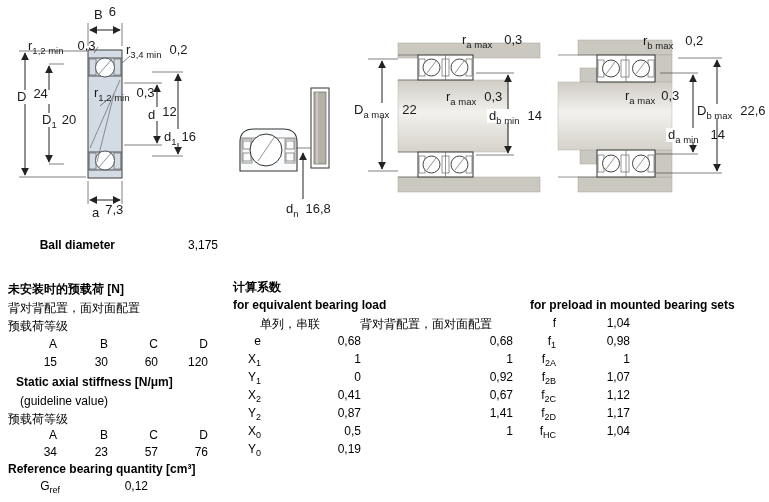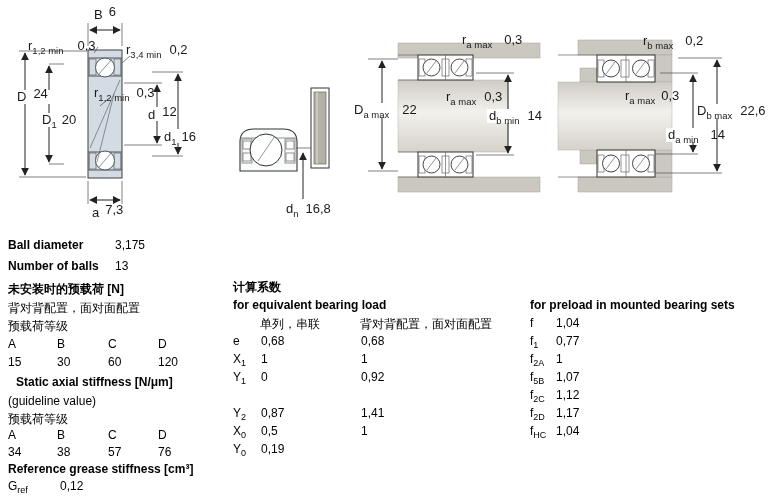--- a/index.html
+++ b/index.html
@@ -1,18 +1,18 @@
 <!DOCTYPE html>
 <html><head>
 <meta charset="utf-8">
 <style>
   html,body{margin:0;padding:0;background:#fff;}
   .page{position:relative;width:769px;height:502px;background:#ffffff;overflow:hidden;
         font-family:"Liberation Sans","DejaVu Sans",sans-serif;font-size:12px;color:#000;padding-left:20px;}
-  .abs{position:absolute;white-space:nowrap;}
+  .abs{position:absolute;white-space:nowrap;text-align:right;}
   .b{font-weight:bold;}
   sub{font-size:9px;line-height:0;}
   .row2{display:grid;grid-template-columns:107px auto;}
   .row4{display:grid;grid-template-columns:49px 51px 50px 50px;}
   .mrow{display:grid;grid-template-columns:28px 100px auto;}
   .frow{display:grid;grid-template-columns:26px auto;}
   svg{position:absolute;overflow:visible;}
   svg text{font-family:"Liberation Sans","DejaVu Sans",sans-serif;font-size:13px;fill:#1a1a1a;}
   svg .sub{font-size:9.5px;}
   .dimline{stroke:#222;stroke-width:1;fill:none;}
@@ -247,58 +247,54 @@
     <rect x="695" y="104" width="38" height="14" fill="#fff"></rect>
     <text x="697" y="115"><tspan>D</tspan><tspan class="sub" dy="3.5">b max</tspan><tspan dy="-3.5" dx="8">22,6</tspan></text>
     <rect x="666" y="128" width="48" height="14" fill="#fff"></rect>
     <text x="668" y="139"><tspan>d</tspan><tspan class="sub" dy="3.5">a min</tspan><tspan dy="-3.5" dx="12">14</tspan></text>
   </svg>
 
   <div class="abs row2" style="left:8px;top:238px;width:210px">
     <span class="b">Ball diameter</span>
     <span>3,175</span>
   </div>
-  <div class="abs row2" style="left:8px;top:259px;width:210px">
-    <span class="b">Number of balls</span>
-    <span>13</span>
-  </div>
 
   <div class="abs b" style="left:8px;top:281px">未安装时的预载荷 [N]</div>
   <div class="abs" style="left:8px;top:300px">背对背配置，面对面配置</div>
   <div class="abs" style="left:8px;top:318px">预载荷等级</div>
   <div class="abs row4" style="left:8px;top:337px;width:200px">
     <span>A</span>
     <span>B</span>
     <span>C</span>
     <span>D</span>
   </div>
   <div class="abs row4" style="left:8px;top:355px;width:200px">
     <span>15</span>
     <span>30</span>
     <span>60</span>
     <span>120</span>
   </div>
 
   <div class="abs b" style="left:16px;top:375px">Static axial stiffness [N/μm]</div>
-  <div class="abs" style="left:8px;top:394px">(guideline value)</div>
+  <div class="abs" style="left:20px;top:394px">(guideline value)</div>
   <div class="abs" style="left:8px;top:411px">预载荷等级</div>
   <div class="abs row4" style="left:8px;top:428px;width:200px">
     <span>A</span>
     <span>B</span>
     <span>C</span>
     <span>D</span>
   </div>
   <div class="abs row4" style="left:8px;top:445px;width:200px">
     <span>34</span>
-    <span>38</span>
+    <span>23</span>
     <span>57</span>
     <span>76</span>
   </div>
 
-  <div class="abs b" style="left:8px;top:462px">Reference grease stiffness [cm³]</div>
+  <div class="abs b" style="left:8px;top:462px">Reference bearing quantity [cm³]</div>
   <div class="abs" style="left:8px;top:479px;display:grid;grid-template-columns:52px auto;width:140px">
     <span><span>G</span><sub>ref</sub></span>
     <span>0,12</span>
   </div>
 
   <div class="abs b" style="left:233px;top:279px">计算系数</div>
   <div class="abs b" style="left:233px;top:298px">for equivalent bearing load</div>
   <div class="abs" style="left:260px;top:316px">单列，串联</div>
   <div class="abs" style="left:360px;top:316px">背对背配置，面对面配置</div>
 
@@ -310,20 +306,25 @@
   <div class="abs mrow" style="left:233px;top:352px;width:280px">
     <span><span>X</span><sub>1</sub></span>
     <span>1</span>
     <span>1</span>
   </div>
   <div class="abs mrow" style="left:233px;top:370px;width:280px">
     <span><span>Y</span><sub>1</sub></span>
     <span>0</span>
     <span>0,92</span>
   </div>
+  <div class="abs mrow" style="left:233px;top:388px;width:280px">
+    <span><span>X</span><sub>2</sub></span>
+    <span>0,41</span>
+    <span>0,67</span>
+  </div>
   <div class="abs mrow" style="left:233px;top:406px;width:280px">
     <span><span>Y</span><sub>2</sub></span>
     <span>0,87</span>
     <span>1,41</span>
   </div>
   <div class="abs mrow" style="left:233px;top:424px;width:280px">
     <span><span>X</span><sub>0</sub></span>
     <span>0,5</span>
     <span>1</span>
   </div>
@@ -333,28 +334,28 @@
   </div>
 
   <div class="abs b" style="left:530px;top:298px">for preload in mounted bearing sets</div>
 
   <div class="abs frow" style="left:530px;top:316px;width:100px">
     <span><span>f</span><sub></sub></span>
     <span>1,04</span>
   </div>
   <div class="abs frow" style="left:530px;top:334px;width:100px">
     <span><span>f</span><sub>1</sub></span>
-    <span>0,77</span>
+    <span>0,98</span>
   </div>
   <div class="abs frow" style="left:530px;top:352px;width:100px">
     <span><span>f</span><sub>2A</sub></span>
     <span>1</span>
   </div>
   <div class="abs frow" style="left:530px;top:370px;width:100px">
-    <span><span>f</span><sub>5B</sub></span>
+    <span><span>f</span><sub>2B</sub></span>
     <span>1,07</span>
   </div>
   <div class="abs frow" style="left:530px;top:388px;width:100px">
     <span><span>f</span><sub>2C</sub></span>
     <span>1,12</span>
   </div>
   <div class="abs frow" style="left:530px;top:406px;width:100px">
     <span><span>f</span><sub>2D</sub></span>
     <span>1,17</span>
   </div>

